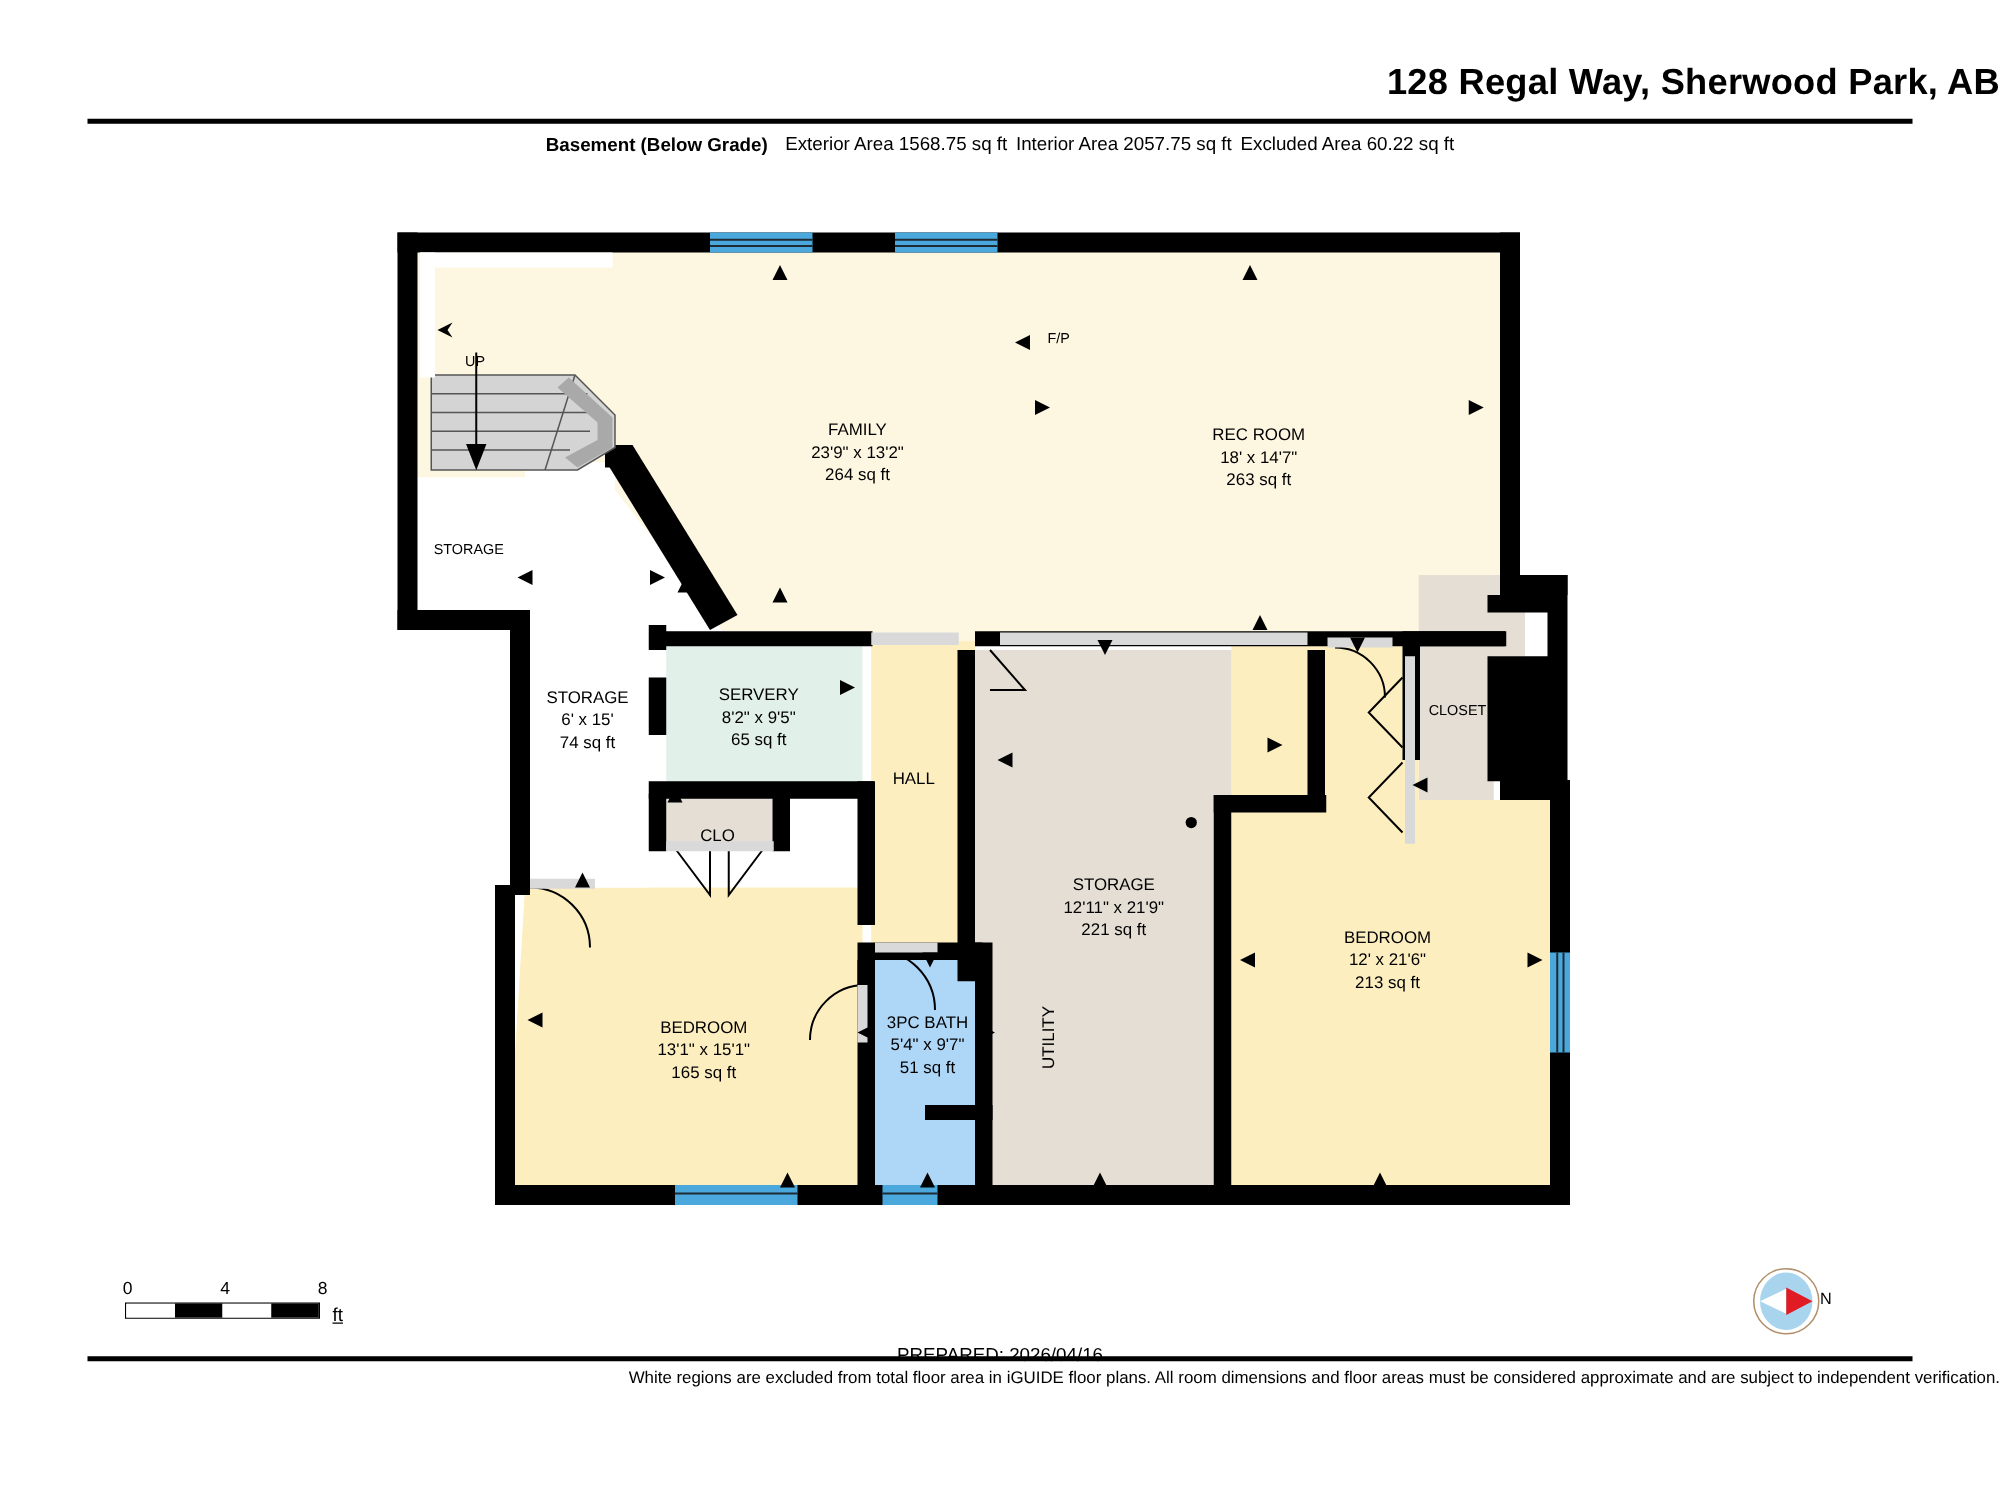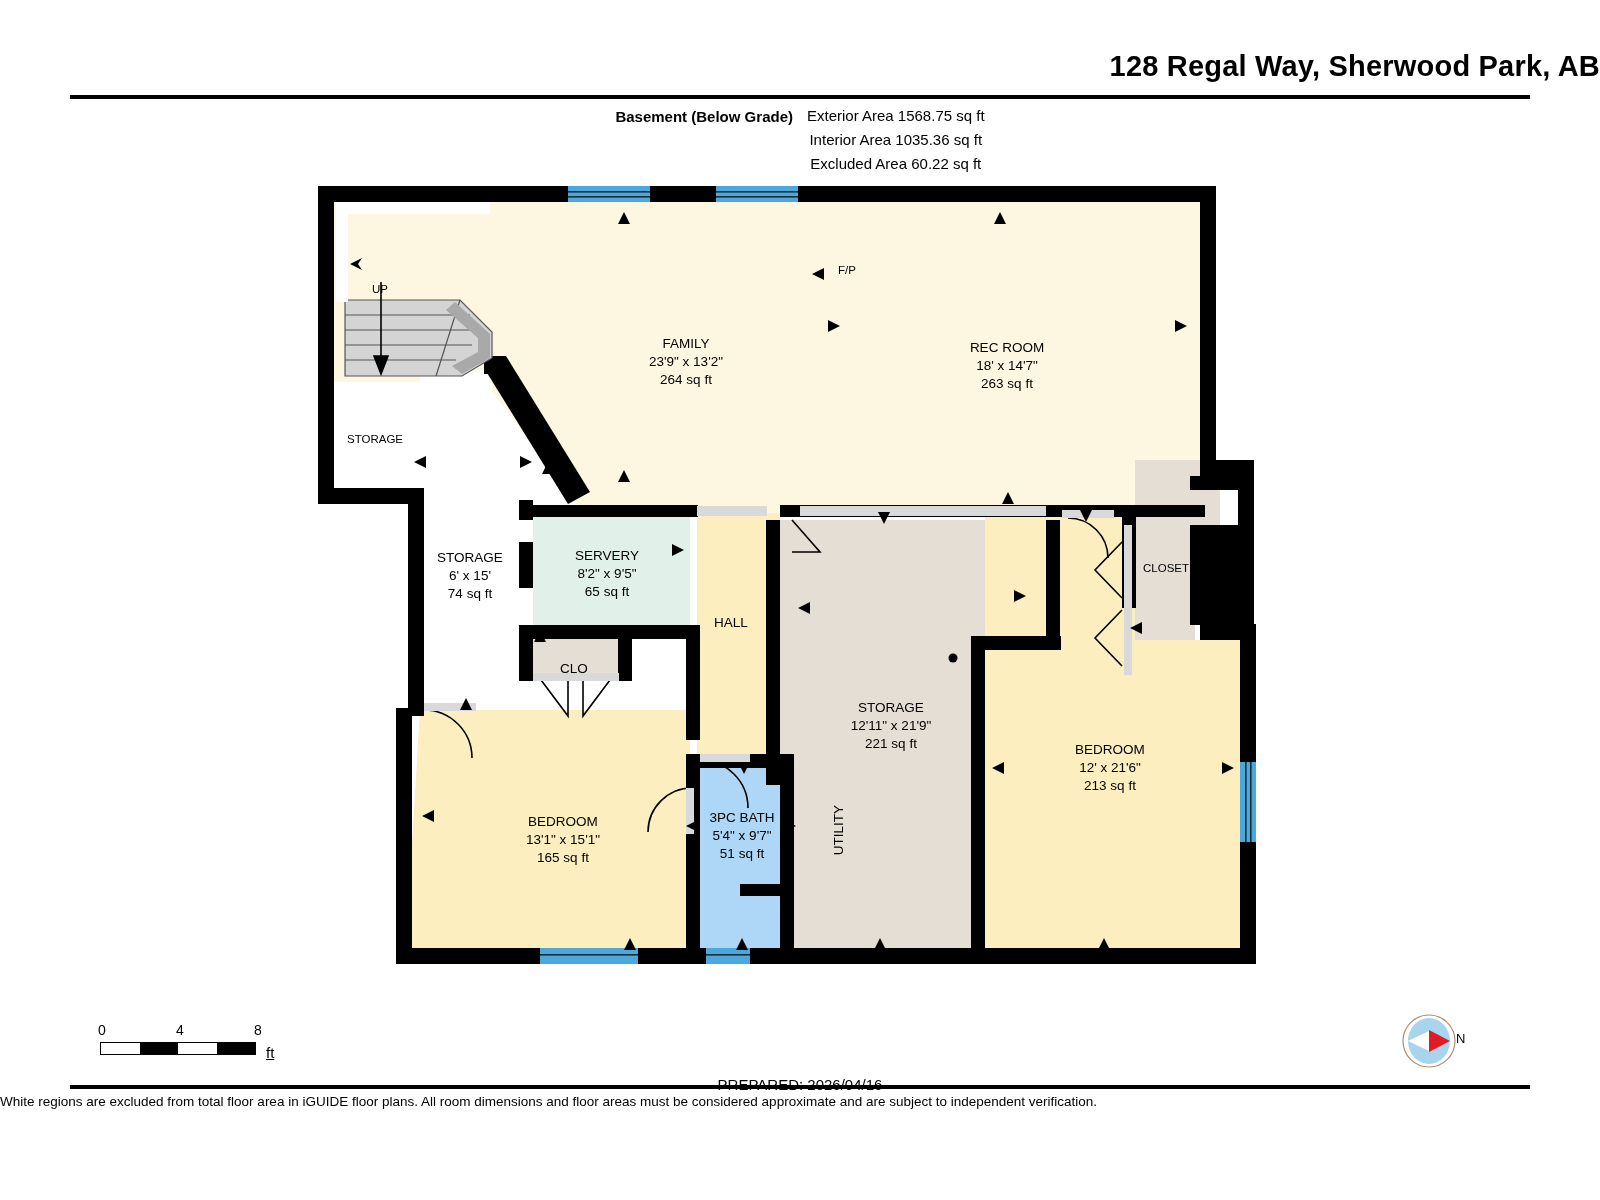--- a/index.html
+++ b/index.html
@@ -52,23 +52,22 @@
     align-items: flex-start;
   }
   .summary-label {
     font-size: 15px;
     font-weight: bold;
     white-space: nowrap;
     padding-top: 1px;
   }
   .summary-lines {
     display: flex;
-    flex-direction: column;
+    flex-direction: row;
     gap: 7px;
-    align-items: center;
   }
   .summary-lines div {
     font-size: 15px;
     white-space: nowrap;
   }
   
   .plan {
     position: absolute;
     left: 0;
     top: 170px;
@@ -143,21 +142,21 @@
     top: 1085px;
     width: 1460px;
     height: 4px;
     background: #000;
   }
   .disclaimer {
     position: absolute;
     top: 1094px;
     left: 0;
     width: 1600px;
-    text-align: left;
+    text-align: right;
     font-size: 13.5px;
   }
   svg { display: block; }
   .rm { font-family: "Liberation Sans", sans-serif; text-anchor: middle; }
   .rm-name { font-size: 13.5px; }
   .rm-dim  { font-size: 13.5px; }
   .rm-small { font-size: 11.5px; }
 </style>
 </head>
 <body>
@@ -165,21 +164,21 @@
 <div class="page">
 
   <div class="title">128 Regal Way, Sherwood Park, AB</div>
   <div class="rule-top"></div>
 
   <div class="summary">
     <div class="summary-inner">
       <div class="summary-label">Basement (Below Grade)</div>
       <div class="summary-lines">
         <div>Exterior Area 1568.75 sq ft</div>
-        <div>Interior Area 1035.36 sq ft</div>
+        <div>Interior Area 2057.75 sq ft</div>
         <div>Excluded Area 60.22 sq ft</div>
       </div>
     </div>
   </div>
 
   <div class="plan">
   <svg width="1600" height="820" viewBox="0 0 1600 820">
 
     <g>
 

